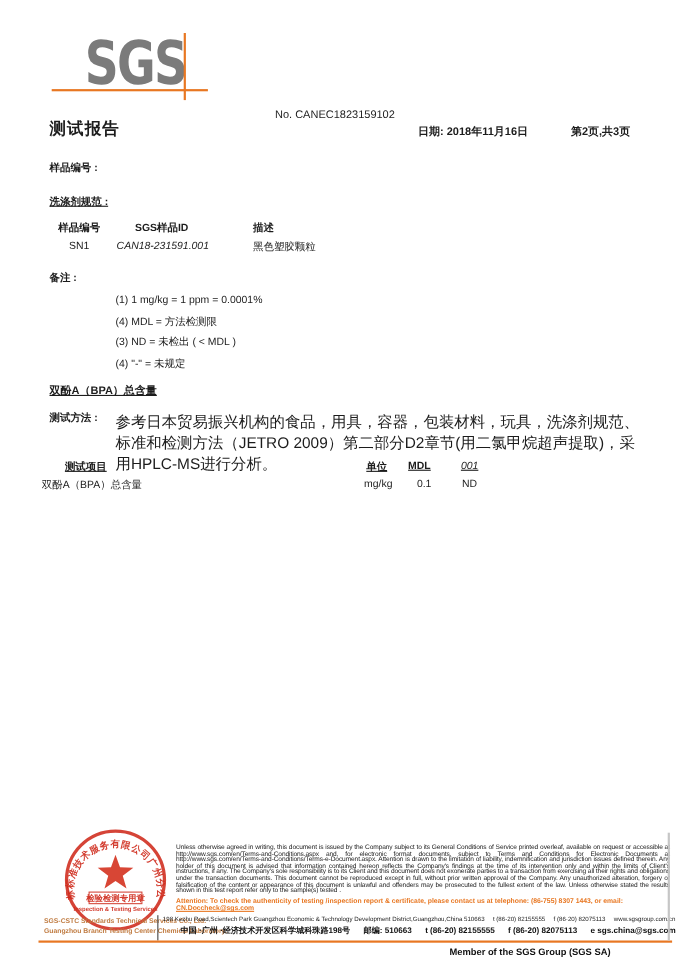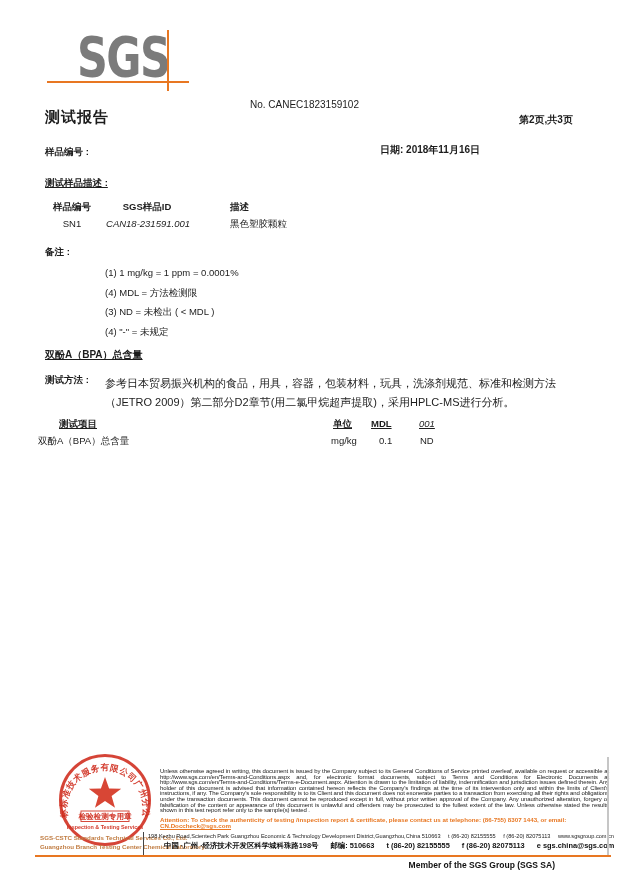--- a/index.html
+++ b/index.html
@@ -9,40 +9,40 @@
 
   
   .logo-text { left:77px; top:33px; font-family:"DejaVu Sans",sans-serif; font-size:55px; font-weight:bold;
                color:#7b7b7b; letter-spacing:-2px; line-height:0.9; transform:scaleX(0.78); transform-origin:left top; }
   .logo-hline { left:47px; top:81px; width:142px; height:2px; background:#e87722; }
   .logo-vline { left:167px; top:30px; width:2px; height:61px; background:#e87722; }
 
   
   .report-title { left:45px; top:108px; font-size:15px; font-weight:bold; letter-spacing:1px; }
   .report-no    { left:215px; top:99px; font-size:10px; font-weight:normal;margin-left:35px; }
-  .report-date  { left:380px; top:113px; font-size:10px; font-weight:bold;margin-top:30px; }
+  .report-date  { left:380px; top:113px; font-size:10px; font-weight:bold; }
   .report-page  { left:519px; top:113px; font-size:10px; font-weight:bold; }
 
   .results-label { left:45px; top:146px; font-size:9.5px; font-weight:bold; }
 
   .sample-title { left:45px; top:177px; font-size:9.5px; font-weight:bold; text-decoration:underline; }
 
   .s-h1 { left:44px;  top:201px; width:56px; font-size:9.5px; font-weight:bold; text-align:center; }
   .s-h2 { left:104px; top:201px; width:86px; font-size:9.5px; font-weight:bold; text-align:center; }
   .s-h3 { left:230px; top:201px; font-size:9.5px; font-weight:bold; }
   .s-r1 { left:44px;  top:218px; width:56px; font-size:9.5px; text-align:center; }
   .s-r2 { left:104px; top:218px; width:86px; font-size:9.5px; text-align:right;font-style:italic; }
   .s-r3 { left:230px; top:218px; font-size:9.5px; }
 
   .notes-label { left:45px; top:246px; font-size:9.5px; font-weight:bold; }
   .notes-list  { left:105px; top:263px; font-size:9.5px; line-height:19.5px; }
 
   .bpa-title { left:45px; top:348px; font-size:10px; font-weight:bold; text-decoration:underline; }
   .method-label { left:45px; top:374px; font-size:9.5px; font-weight:bold; }
-  .method-text  { left:105px; top:374px; width:480px; font-size:11px; line-height:19px; }
+  .method-text  { left:105px; top:374px; width:480px; font-size:14px; line-height:19px; }
 
   .t-h1 { left:59px;  top:418px; font-size:9.5px; font-weight:bold; text-decoration:underline; }
   .t-h2 { left:333px; top:418px; font-size:9.5px; font-weight:bold; text-decoration:underline;text-align:right; }
   .t-h3 { left:371px; top:418px; font-size:9.5px; font-weight:bold; text-decoration:underline; }
   .t-h4 { left:419px; top:418px; font-size:9.5px; font-weight:normal; font-style:italic; text-decoration:underline; }
   .t-r1 { left:38px;  top:435px; font-size:9.5px; }
   .t-r2 { left:331px; top:435px; font-size:9.5px; }
   .t-r3 { left:379px; top:435px; font-size:9.5px; }
   .t-r4 { left:420px; top:435px; font-size:9.5px; }
 
@@ -72,21 +72,21 @@
   <div class="abs logo-hline"></div>
   <div class="abs logo-vline"></div>
 
   <div class="abs report-title">测试报告</div>
   <div class="abs report-no">No. CANEC1823159102</div>
   <div class="abs report-date">日期: 2018年11月16日</div>
   <div class="abs report-page">第2页,共3页</div>
 
   <div class="abs results-label">样品编号 :</div>
 
-  <div class="abs sample-title">测试样品描述 :</div>
+  <div class="abs sample-title">洗涤剂规范 :</div>
   <div class="abs s-h1">样品编号</div>
   <div class="abs s-h2">SGS样品ID</div>
   <div class="abs s-h3">描述</div>
   <div class="abs s-r1">SN1</div>
   <div class="abs s-r2">CAN18-231591.001</div>
   <div class="abs s-r3">黑色塑胶颗粒</div>
 
   <div class="abs notes-label">备注 :</div>
   <div class="abs notes-list">
     <div>(1) 1 mg/kg = 1 ppm = 0.0001%</div>

